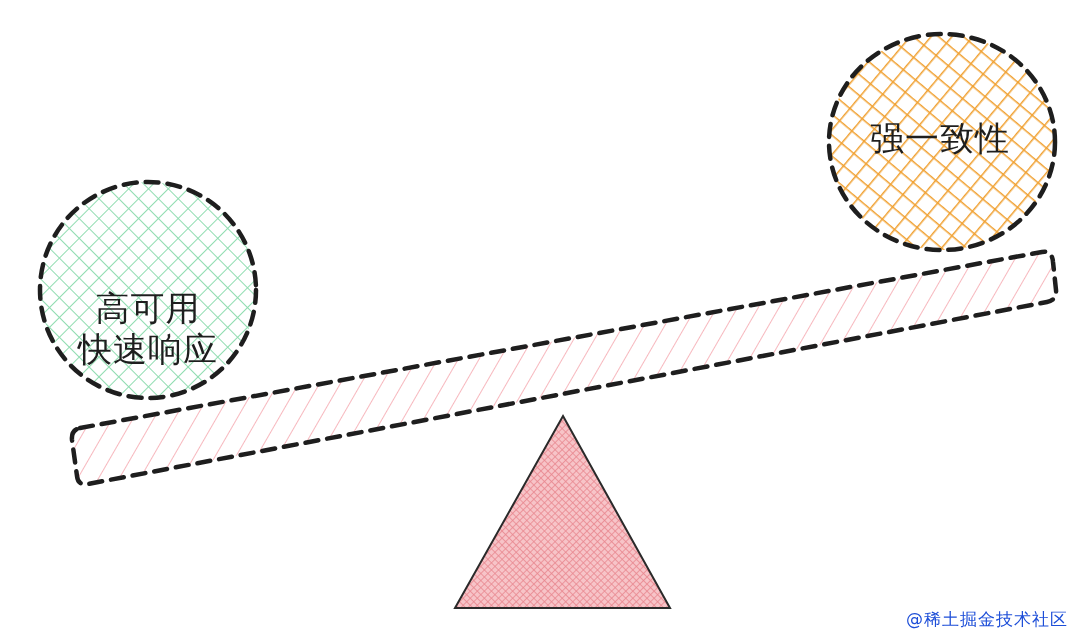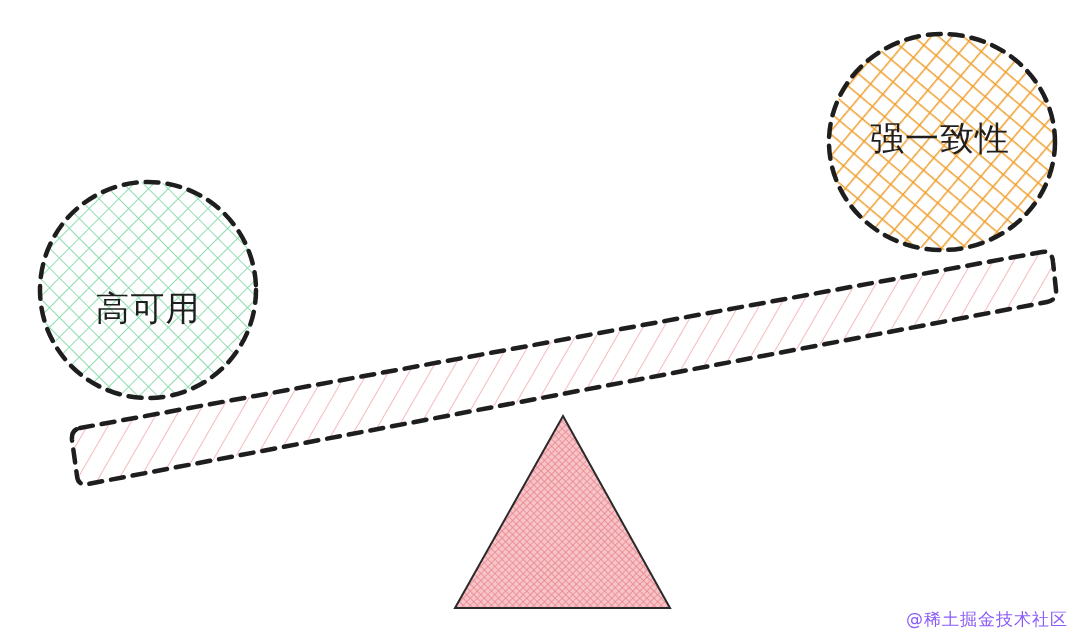--- a/index.html
+++ b/index.html
@@ -5,21 +5,21 @@
     html, body { margin: 0; padding: 0; background: #ffffff; }
     body { width: 1080px; height: 640px; position: relative; overflow: hidden;
            font-family: "DejaVu Sans", "Liberation Sans", sans-serif; }
     #stage { position: absolute; left: 0; top: 0; width: 1080px; height: 640px; }
     .label { position: absolute; color: #1e1e1e; font-size: 34px; line-height: 1.22;
              text-align: center; white-space: nowrap; letter-spacing: 1px; }
     #lbl-left { left: 38px; top: 252px; width: 220px; margin-top: 36px; }
     #lbl-right { left: 830px; top: 118px; width: 220px; }
     #lbl-bottom { left: 455px; top: 540px; width: 215px; font-size: 36px; }
     #watermark { position: absolute; right: 12px; top: 608px; font-size: 17px;
-                 color: #8b5cf6; letter-spacing: 1px; }
+                 color: #1d4ed8; letter-spacing: 1px; }
   </style>
 </head>
 <body>
 
 <div id="stage">
   <svg width="1080" height="640" viewBox="0 0 1080 640" xmlns="http://www.w3.org/2000/svg">
     <defs>
       <pattern id="hatch-green" patternUnits="userSpaceOnUse" width="14" height="14" patternTransform="rotate(45)">
         <line x1="0" y1="0" x2="0" y2="14" stroke="#8fdcb0" stroke-width="2"></line>
         <line x1="0" y1="0" x2="14" y2="0" stroke="#8fdcb0" stroke-width="2"></line>
@@ -52,16 +52,17 @@
       <path d="M80,428 L1042,252 Q1052,250 1053,262 L1056,290 Q1057,300 1047,302 L88,484 Q78,486 77,476 L72,440 Q71,430 80,428 Z" fill="url(#hatch-plank)" stroke="#1e1e1e" stroke-width="4.5" stroke-dasharray="13 9" stroke-linecap="round"></path>
     </g>
 
     <g>
       <polygon points="563,416 670,608 455,608" fill="url(#hatch-red)" stroke="#2a2a2a" stroke-width="2"></polygon>
     </g>
   </svg>
 
   <div id="lbl-left" class="label">
     <div>高可用</div>
+    <div>快速响应</div>
   </div>
   <div id="lbl-right" class="label">强一致性</div>
   <div id="watermark">@稀土掘金技术社区</div>
 </div>
 
 </body></html>

